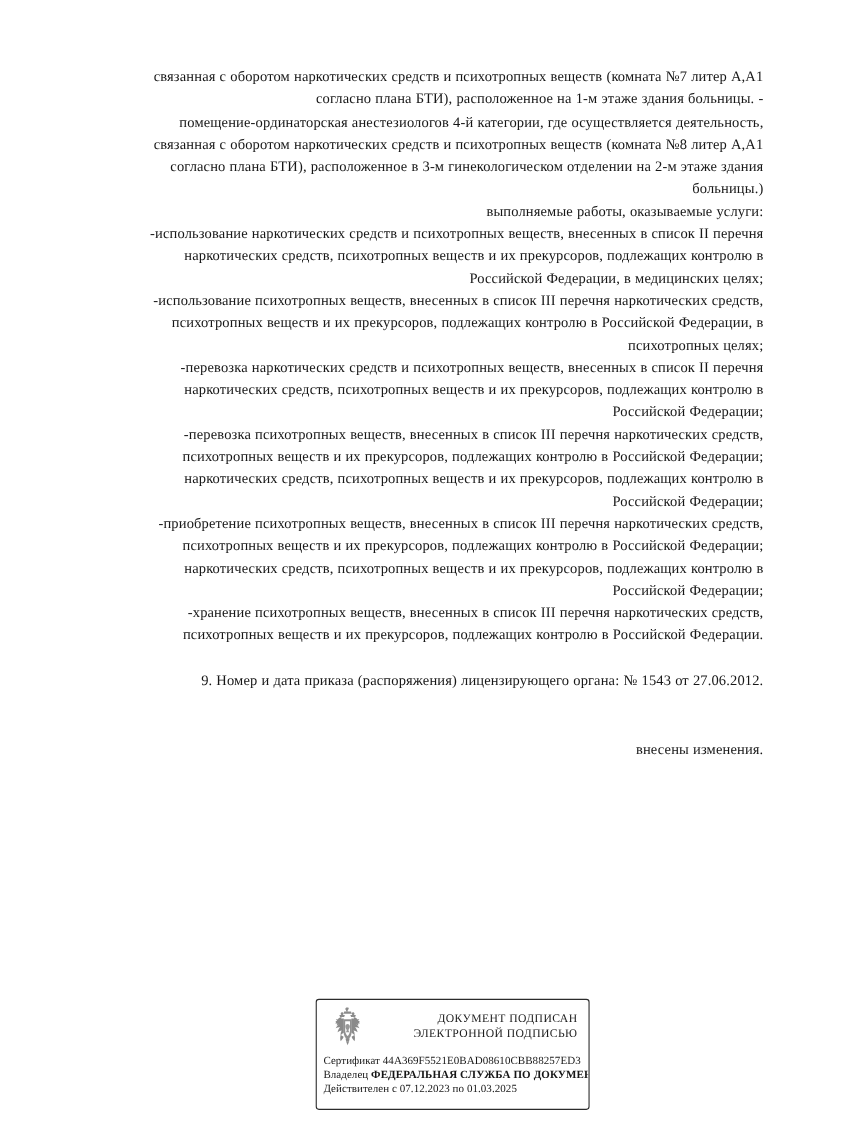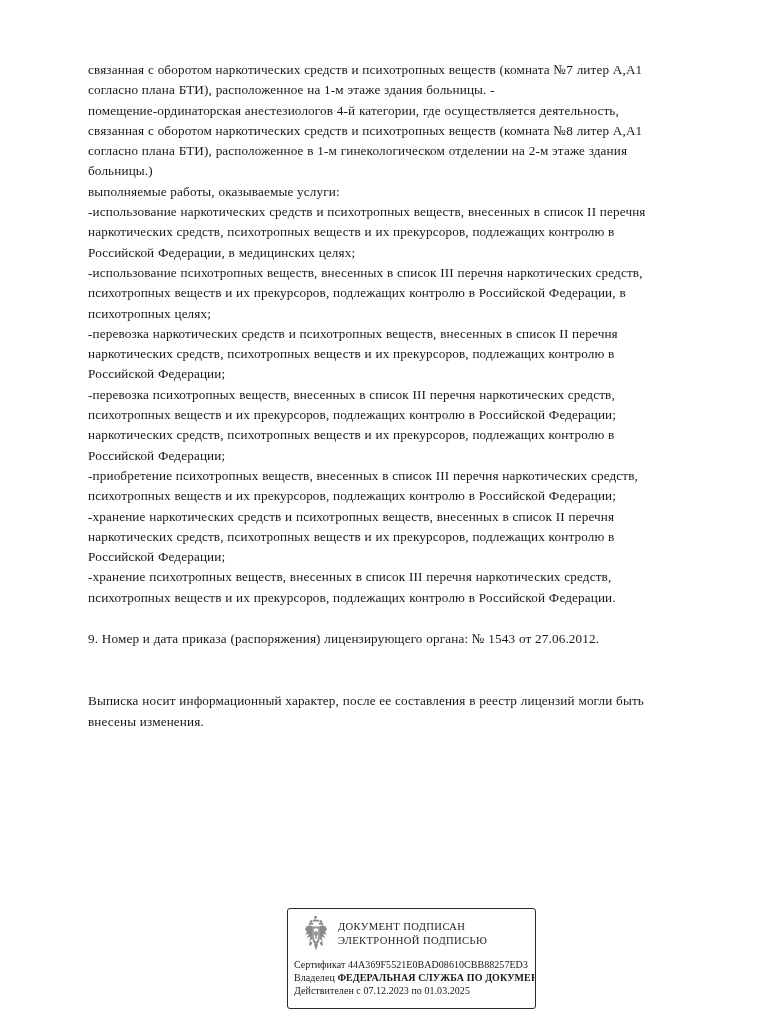--- a/index.html
+++ b/index.html
@@ -28,21 +28,21 @@
   .content {
     position: absolute;
     left: 88px;
     top: 60px;
     width: 606px;
   }
 
   .para {
     font-size: 13.2px;
     line-height: 20.3px;
-    text-align: left;
+    text-align: right;
     margin: 0;
     color: #171717;
     letter-spacing: 0.01em;
     word-spacing: 0.02em;
   }
 
   .block-list .para {
     margin: 0;
   }
   .spacer-lg { height: 21px; }
@@ -72,21 +72,21 @@
   .emblem {
     width: 40px;
     height: 40px;
     flex: 0 0 40px;
     opacity: 0.62;
     display: block;
   }
 
   .stamp-title {
     flex: 1 1 auto;
-    text-align: left;
+    text-align: right;
     font-family: "Liberation Serif", "DejaVu Serif", serif;
     font-size: 10.6px;
     line-height: 13.6px;
     letter-spacing: 0.035em;
     color: #1d1d1d;
     padding-left: 2px;
     padding-right: 4px;
   }
 
   .stamp-title div { white-space: nowrap; }
@@ -116,21 +116,21 @@
 
 <div class="page">
 
   <div class="content">
 
     <div class="block-list">
       <p class="para">связанная с оборотом наркотических средств и психотропных веществ (комната №7 литер А,А1</p>
       <p class="para">согласно плана БТИ), расположенное на 1-м этаже здания больницы. -</p>
       <p class="para">помещение-ординаторская анестезиологов 4-й категории, где осуществляется деятельность,</p>
       <p class="para">связанная с оборотом наркотических средств и психотропных веществ (комната №8 литер А,А1</p>
-      <p class="para">согласно плана БТИ), расположенное в 1-м гинекологическом отделении на 2-м этаже здания</p>
+      <p class="para">согласно плана БТИ), расположенное в 3-м гинекологическом отделении на 2-м этаже здания</p>
       <p class="para">больницы.)</p>
     </div>
 
     <p class="para">выполняемые работы, оказываемые услуги:</p>
 
     <div class="block-list">
       <p class="para">-использование наркотических средств и психотропных веществ, внесенных в список II перечня</p>
       <p class="para">наркотических средств, психотропных веществ и их прекурсоров, подлежащих контролю в</p>
       <p class="para">Российской Федерации, в медицинских целях;</p>
     </div>
@@ -150,42 +150,40 @@
     </div>
     <div class="block-list">
       <p class="para">наркотических средств, психотропных веществ и их прекурсоров, подлежащих контролю в</p>
       <p class="para">Российской Федерации;</p>
     </div>
     <div class="block-list">
       <p class="para">-приобретение психотропных веществ, внесенных в список III перечня наркотических средств,</p>
       <p class="para">психотропных веществ и их прекурсоров, подлежащих контролю в Российской Федерации;</p>
     </div>
     <div class="block-list">
-      <p class="para">-хранение наркотических средств и психотропных веществ, внесенных в список II перечня</p>
       <p class="para">наркотических средств, психотропных веществ и их прекурсоров, подлежащих контролю в</p>
       <p class="para">Российской Федерации;</p>
     </div>
     <div class="block-list">
       <p class="para">-хранение психотропных веществ, внесенных в список III перечня наркотических средств,</p>
       <p class="para">психотропных веществ и их прекурсоров, подлежащих контролю в Российской Федерации.</p>
     </div>
 
     <div class="spacer-lg"></div>
 
     <div class="block-list">
       <p class="para">9. Номер и дата приказа (распоряжения) лицензирующего органа: № 1543 от 27.06.2012.</p>
     </div>
 
     <div class="spacer-lg"></div>
 
 
     <div class="spacer-lg"></div>
 
     <div class="block-list">
-      <p class="para">Выписка носит информационный характер, после ее составления в реестр лицензий могли быть</p>
       <p class="para">внесены изменения.</p>
     </div>
 
   </div>
 
   <div class="stamp">
 
     <div class="stamp-top">
       <svg class="emblem" viewBox="0 0 64 64" aria-hidden="true">
         <g fill="#444444">

